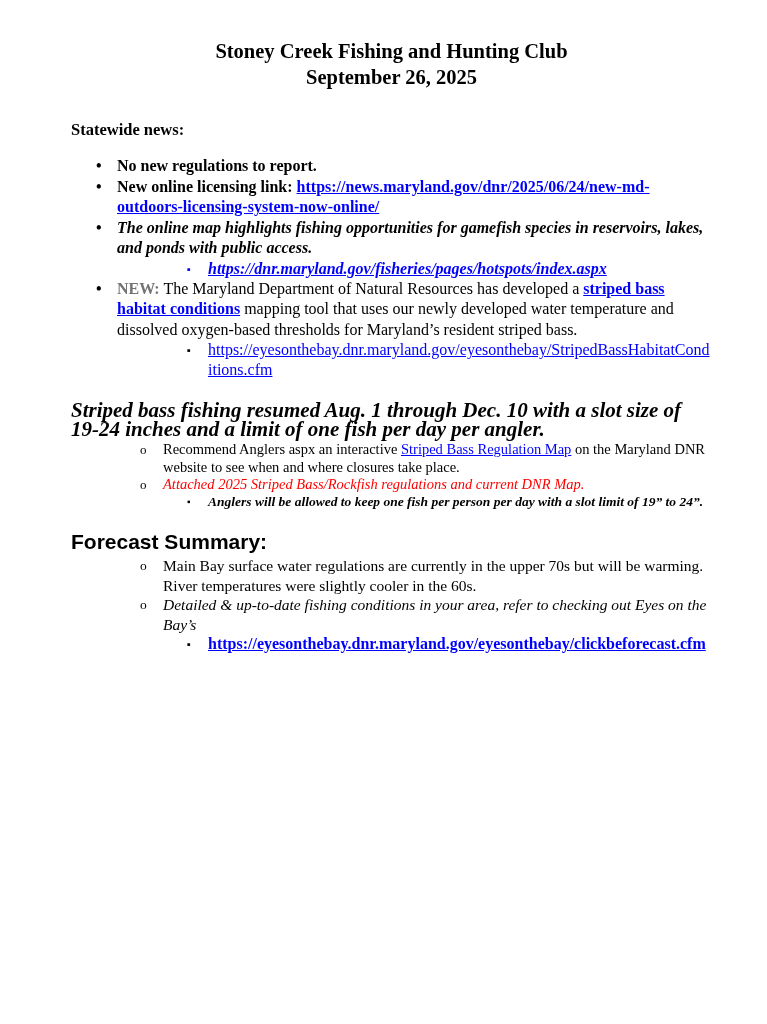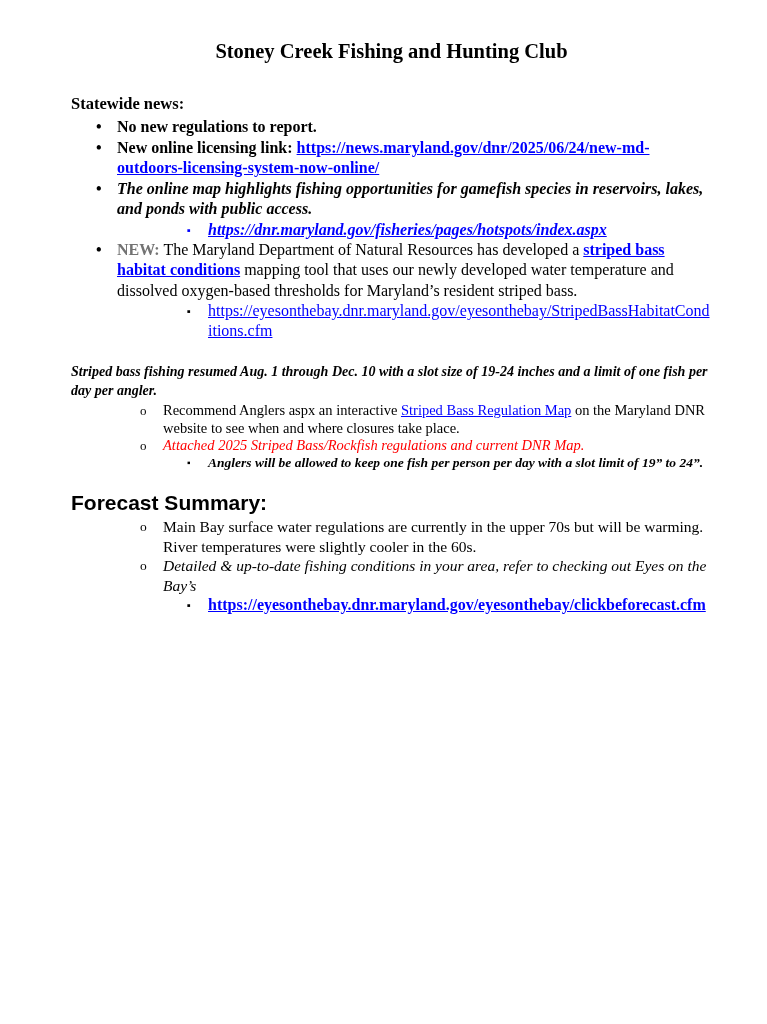--- a/index.html
+++ b/index.html
@@ -4,21 +4,21 @@
 <style>
   html,body{margin:0;padding:0;background:#ffffff;}
   .page{
     width:767px;height:1024px;background:#ffffff;box-sizing:border-box;
     padding:38px 55px 0 71px;color:#000;
     font-family:"Liberation Serif","DejaVu Serif",serif;
     overflow:hidden;
     border-radius:21px;
   }
   .title-block{text-align:center;font-weight:bold;font-size:20.5px;line-height:26px;margin-bottom:30px;}
-  .sect-heading{font-weight:bold;font-size:16.5px;line-height:19px;margin:0 0 4px 0;}
+  .sect-heading{font-weight:bold;font-size:16.5px;line-height:19px;margin:0 0 17px 0;}
   .row{display:flex;align-items:flex-start;}
   .b{flex:none;}
   
   .lvl1{margin-left:25px;font-size:16px;line-height:20.5px;}
   .lvl1 .b{width:21px;font-weight:bold;}
   
   .lvl2{margin-left:69px;font-size:14.5px;line-height:17.5px;}
   .lvl2 .b{width:23px;font-size:13px;}
   
   .lvl3{margin-left:116px;font-size:13.5px;line-height:16.5px;}
@@ -29,34 +29,35 @@
   
   .lvl2-lg{margin-left:69px;font-size:15.5px;line-height:19.5px;}
   .lvl2-lg .b{width:23px;font-size:13.5px;}
   .txt{flex:1;min-width:0;}
   .bold{font-weight:bold;}
   .ital{font-style:italic;}
   .link{color:#0000FF;text-decoration:underline;cursor:pointer;}
   .break{word-break:break-all;}
   .green{color:#737373;font-weight:bold;}
   .red{color:#FF0000;font-style:italic;}
-  .lead{font-weight:bold;font-style:italic;font-size:14px;line-height:19px;margin:21px 0 2px 0;}
+  .lead{font-weight:bold;font-style:italic;font-size:21px;line-height:19px;margin:21px 0 2px 0;}
   .forecast-heading{
     font-family:"Liberation Sans","DejaVu Sans",sans-serif;
     font-weight:bold;font-size:21px;line-height:18px;margin:23px 0 5px 0;
   }
   .blue-bullet{color:#0000FF;}
 </style>
 </head>
 <body>
 
 <div class="page">
 
   <div class="title-block">
     <div>Stoney Creek Fishing and Hunting Club</div>
+    <div>September 26, 2025</div>
   </div>
 
   <div>
     <div class="sect-heading">Statewide news:</div>
 
     <div class="row lvl1">
       <span class="b">•</span>
       <div class="txt bold">No new regulations to report.</div>
     </div>
 

